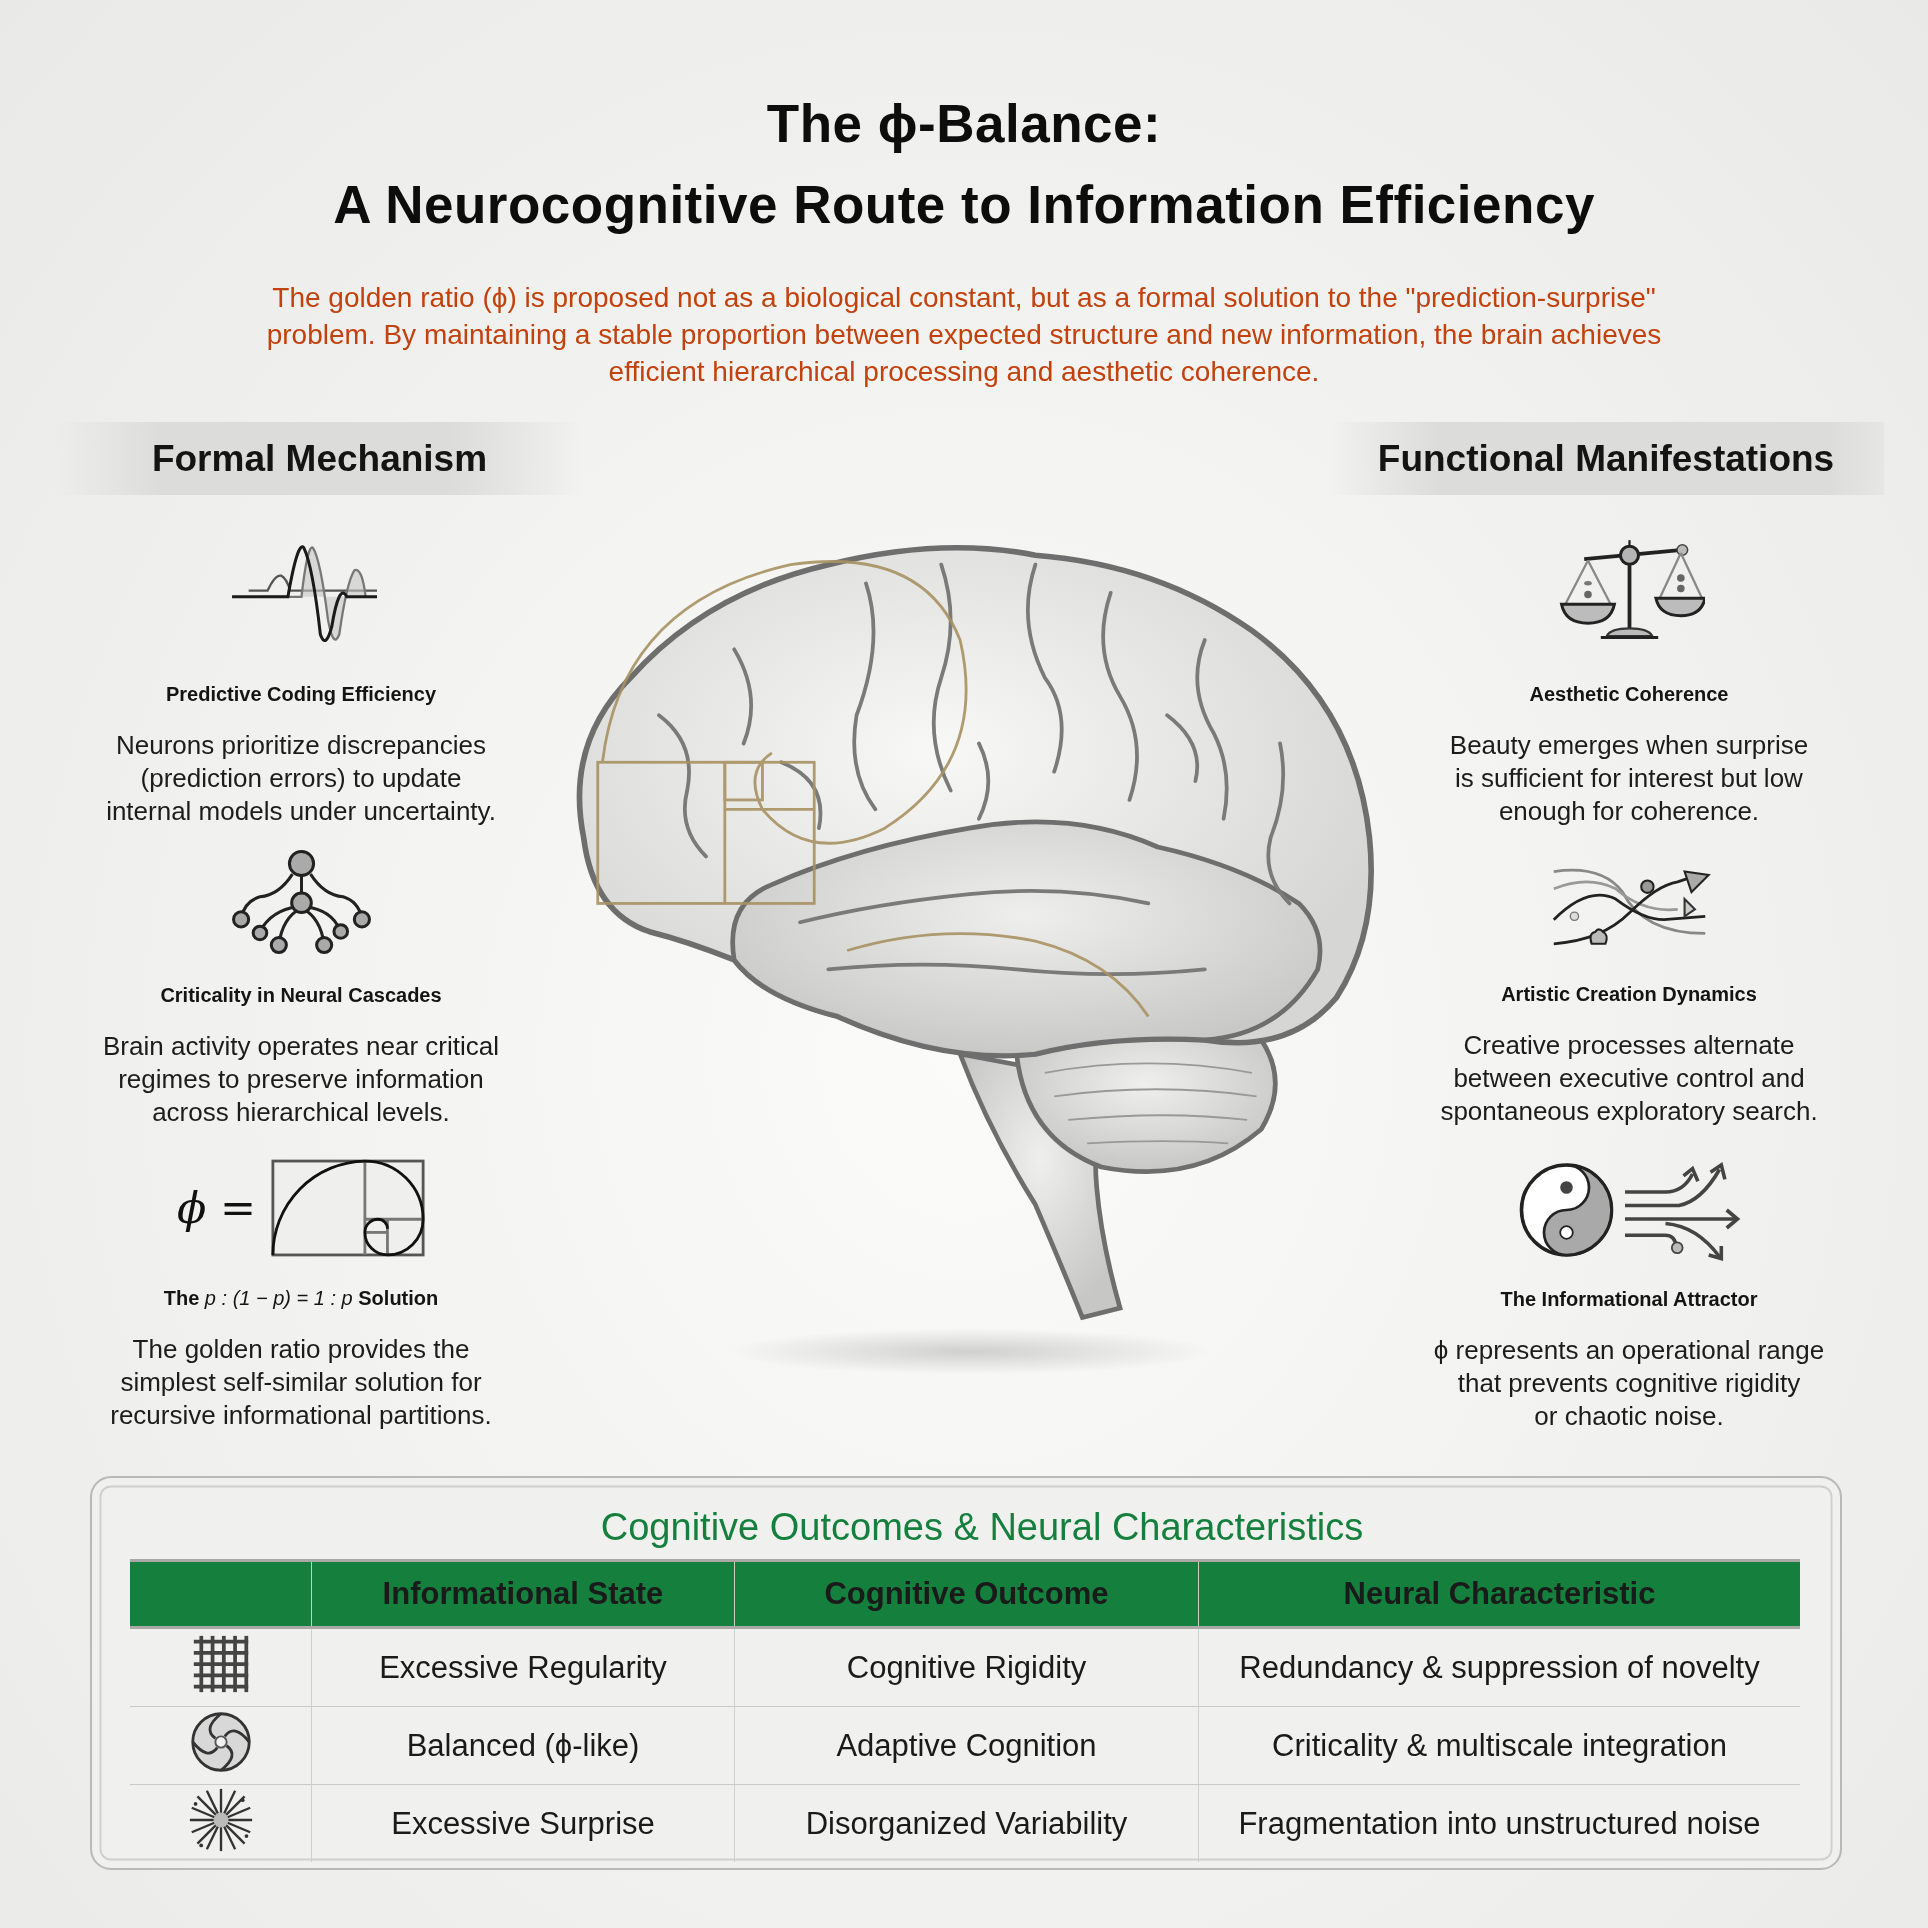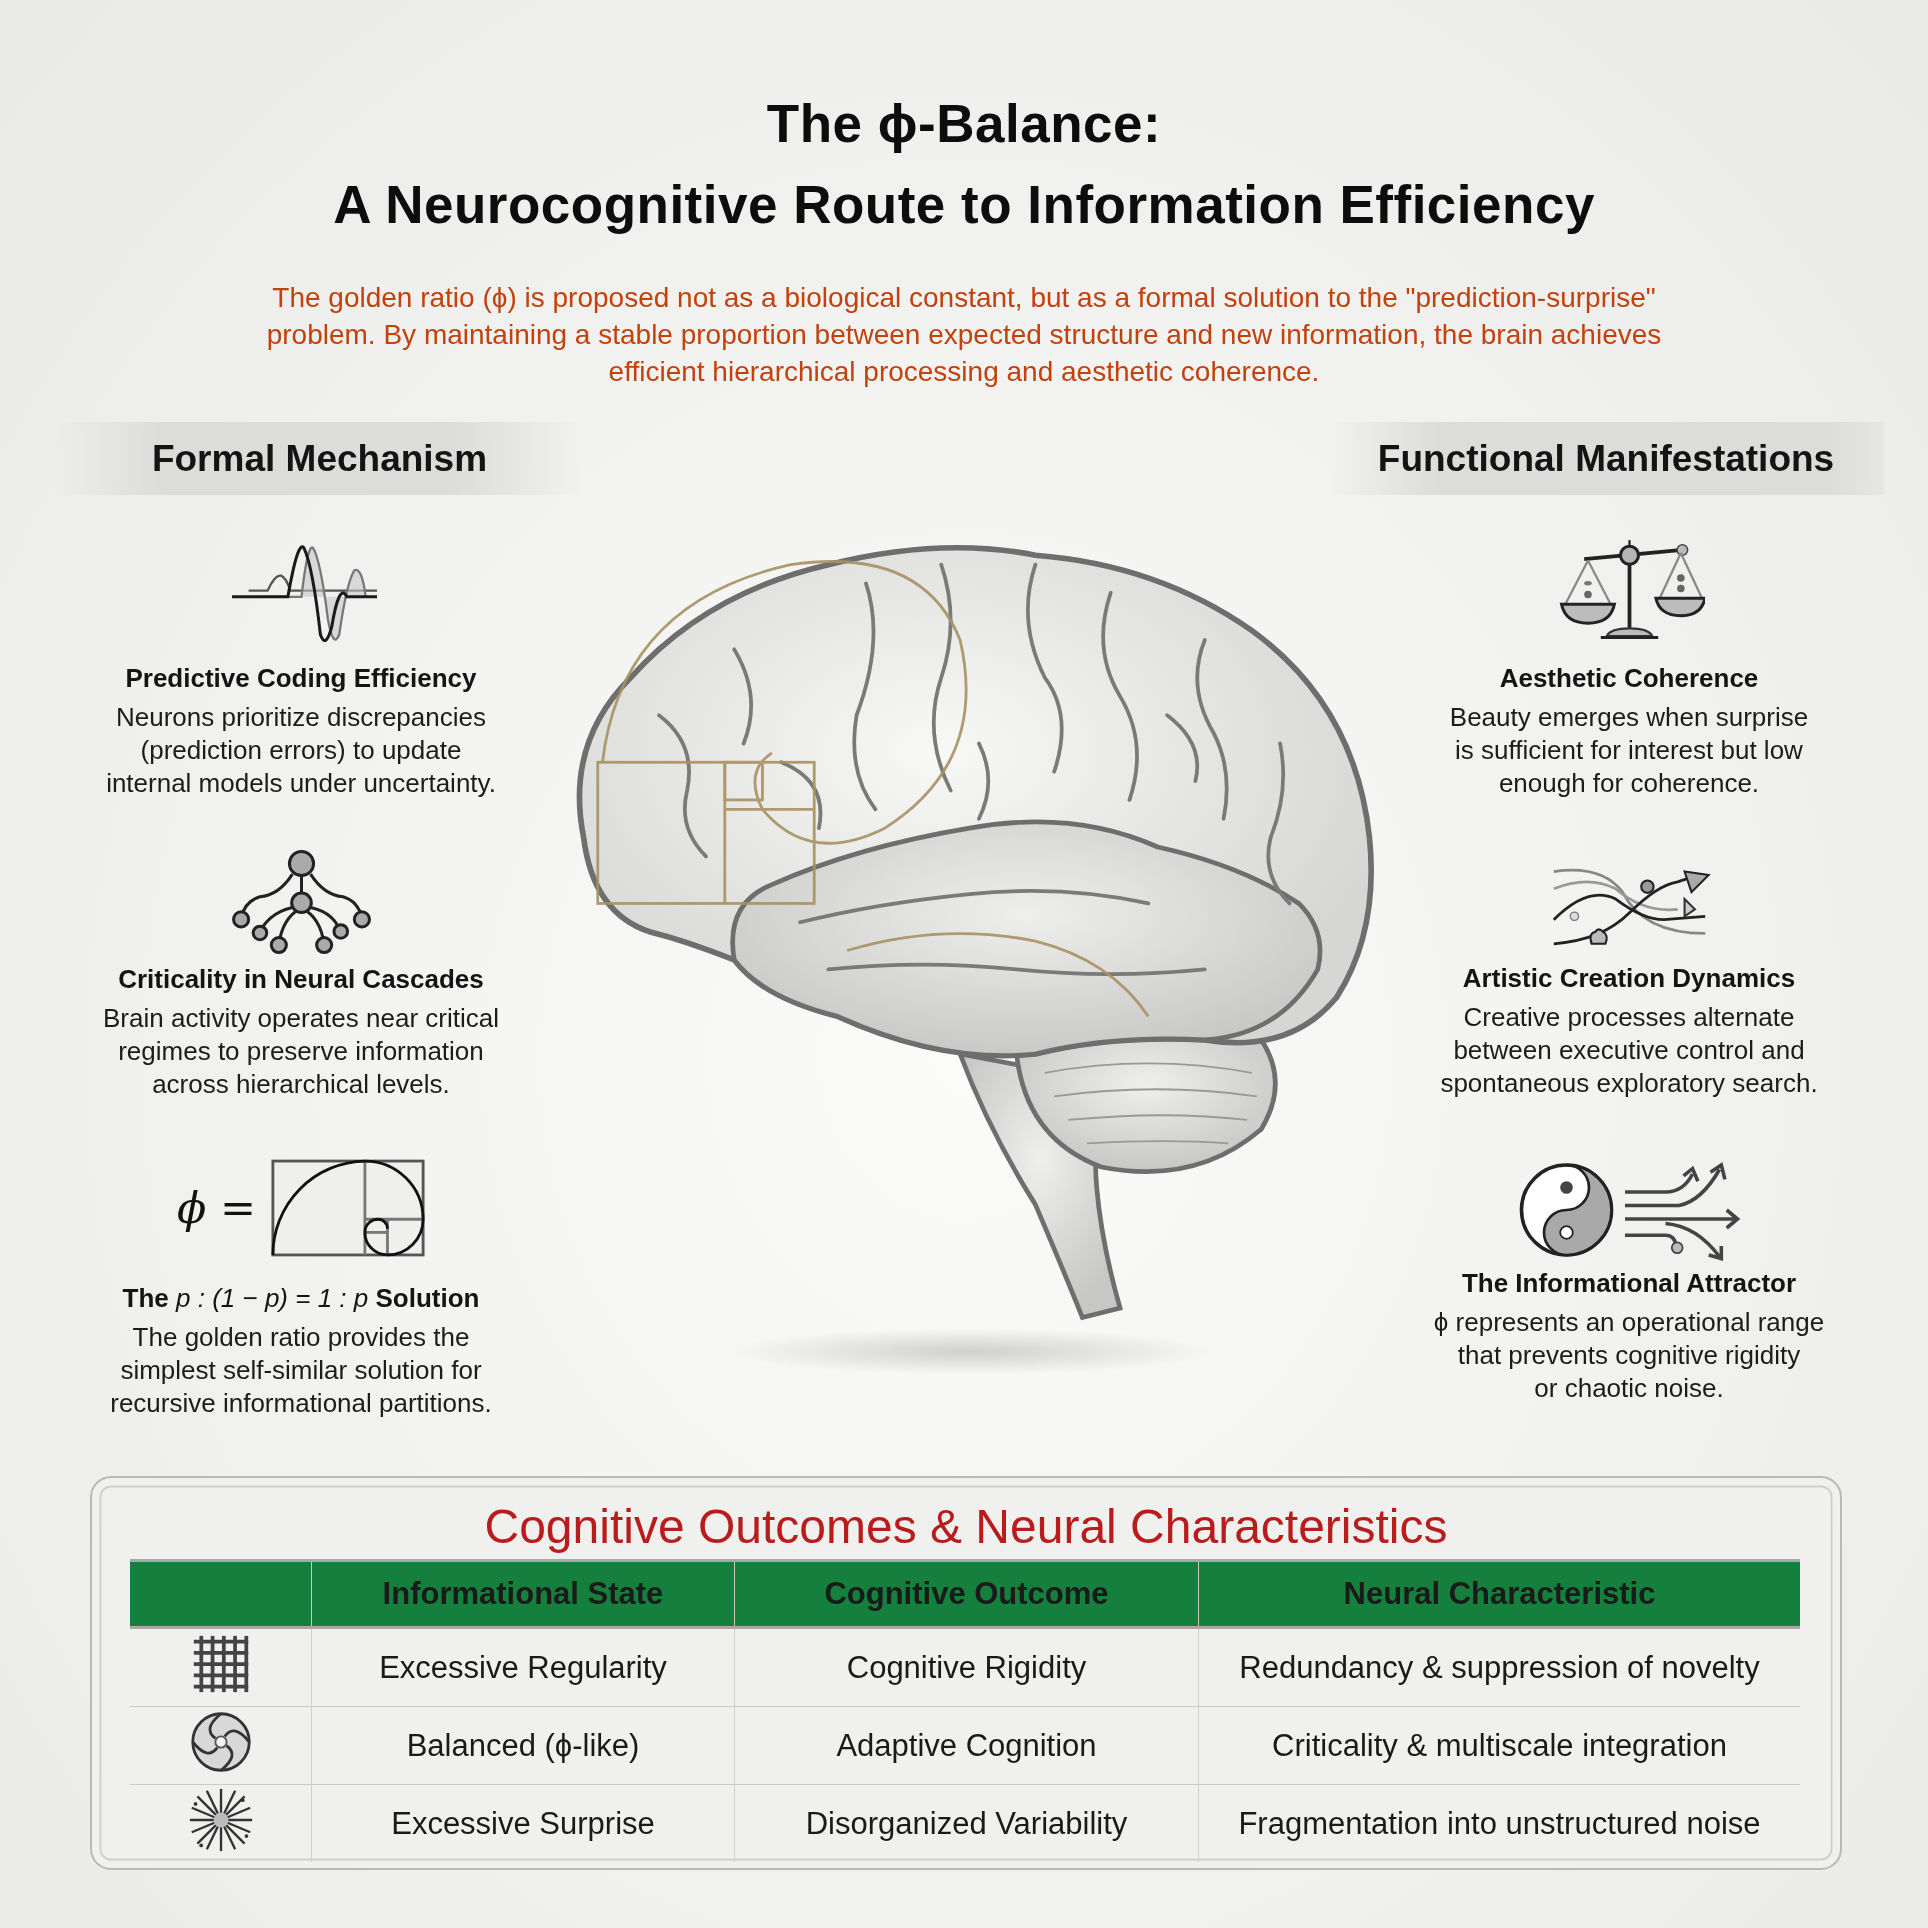--- a/index.html
+++ b/index.html
@@ -26,36 +26,36 @@
   .section-head.left {
     left:56px; width:527px; text-align:center;
     background: linear-gradient(90deg, rgba(220,220,218,0) 0%, #dcdcda 20%, #dcdcda 75%, rgba(220,220,218,0) 100%);
   }
   .section-head.right {
     left:1328px; width:556px; text-align:center;
     background: linear-gradient(90deg, rgba(220,220,218,0) 0%, #dcdcda 20%, #dcdcda 90%, rgba(220,220,218,0.4) 100%);
   }
   .feature { position:absolute; width:490px; text-align:center; }
   .feature .icon { display:block; margin:0 auto; }
-  .feature h3 { margin:0; font-size:26px; line-height:38px; font-weight:bold; color:#141414; }
+  .feature h3 { margin:16px; font-size:20px; line-height:38px; font-weight:bold; color:#141414; }
   .feature p { margin:3.8px 0 0; font-size:26px; line-height:33px; color:#1c1c1c; }
   .brain-wrap { position:absolute; left:546px; top:527px; width:847px; height:847px; }
   .shadow {
     position:absolute; left:725px; top:1328px; width:490px; height:47px;
     background: radial-gradient(ellipse at center, rgba(0,0,0,0.16) 0%, rgba(0,0,0,0) 70%);
   }
   .panel {
     position:absolute; left:90px; top:1476px; width:1748px; height:390px;
     border:2.8px solid #b9b9b7; border-radius:21px;
     box-shadow: inset 0 0 0 7.5px #f0f0ee, inset 0 0 0 9.4px #cfcfcd;
     background:#f0f0ee;
   }
   .panel-title {
-    position:absolute; left:0; top:21px; width:100%; text-align:center;
-    font-size:48px; line-height:56px; color:#b91c1c; font-weight:normal;
+    position:absolute; left:16px; top:21px; width:100%; text-align:center;
+    font-size:38px; line-height:56px; color:#15803d; font-weight:normal;
   }
   table.outcomes {
     position:absolute; left:38px; top:81px; width:1670px;
     border-collapse:collapse; font-size:31px; color:#1a1a1a;
   }
   table.outcomes th {
     background:#15803d; font-weight:bold; height:62px;
     border-top:3.8px solid #a9a9a7; border-bottom:3.8px solid #a9a9a7;
     border-left:1.9px solid #cacac8;
   }

